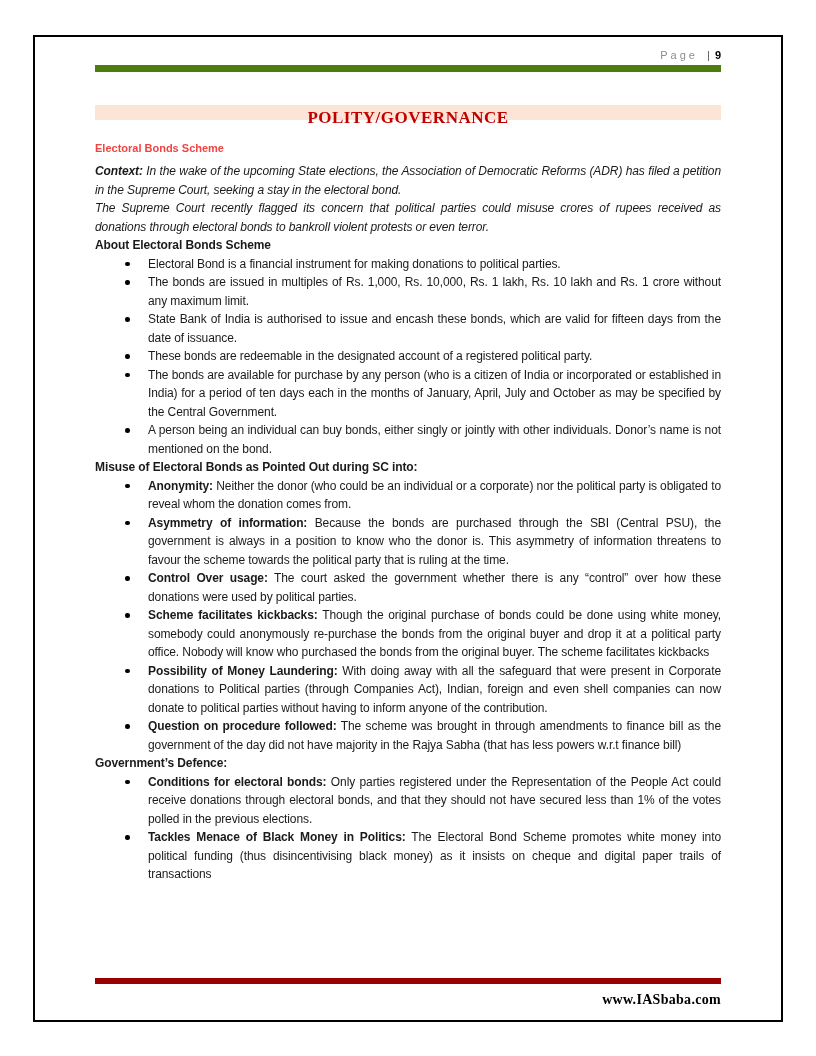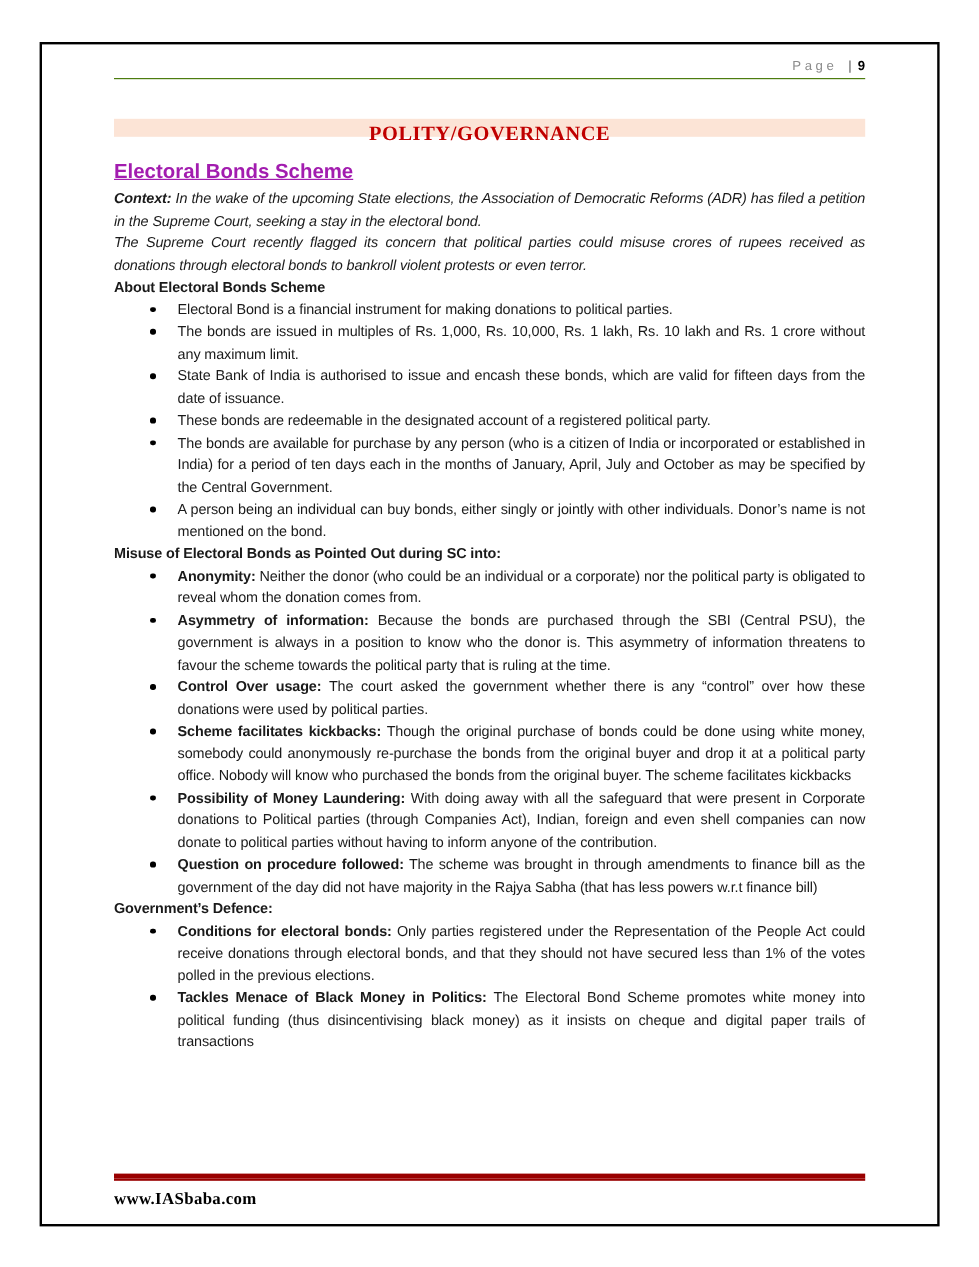--- a/index.html
+++ b/index.html
@@ -24,21 +24,21 @@
   }
   .content {
     padding: 10px 60px 0 60px;
   }
   
   .hdr {
     text-align: right;
     font-size: 11px;
     line-height: 16px;
     padding-bottom: 2px;
-    border-bottom: 1px solid #4d7c0f;
+    border-bottom: 7px solid #4d7c0f;
   }
   .hdr .pg-word { color: #8c8c8c; letter-spacing: 3px; }
   .hdr .pg-sep  { color: #555555; margin: 0 2px 0 6px; }
   .hdr .pg-num  { color: #000000; font-weight: bold; }
   
   .banner {
     margin-top: 33px;
     height: 15px;
     background: #fce4d6;
     text-align: center;
@@ -49,24 +49,23 @@
     font-weight: bold;
     font-size: 17px;
     letter-spacing: 0.5px;
     color: #c00000;
   }
   
   .article-heading {
     display: inline-block;
     margin-top: 19px;
     margin-bottom: 4px;
-    font-size: 17px;
+    font-size: 11px;
     font-weight: bold;
-    color: #a21caf;
-    text-decoration: underline;
+    color: #ef4444;
     line-height: 19px;
     cursor: pointer;
   }
   .body-text { font-size: 12px; line-height: 18.5px; letter-spacing: -0.1px; }
   .para { text-align: justify; font-style: italic; }
   .sec-heading { font-weight: bold; }
   ul.bullets { list-style: none; padding-left: 53px; }
   ul.bullets li { position: relative; text-align: justify; }
   ul.bullets li::before {
     content: '';
@@ -85,21 +84,21 @@
     right: 60px;
     bottom: 12px;
   }
   .footer-rule {
     height: 2px;
     border-top: 4px solid #990000;
     border-bottom: 2px solid #990000;
   }
   .footer-site {
     margin-top: 8px;
-    text-align: left;
+    text-align: right;
     font-family: "Liberation Serif", serif;
     font-weight: bold;
     font-size: 14px;
     color: #000000;
     letter-spacing: 0.3px;
   }
 </style>
 </head>
 <body>
 

